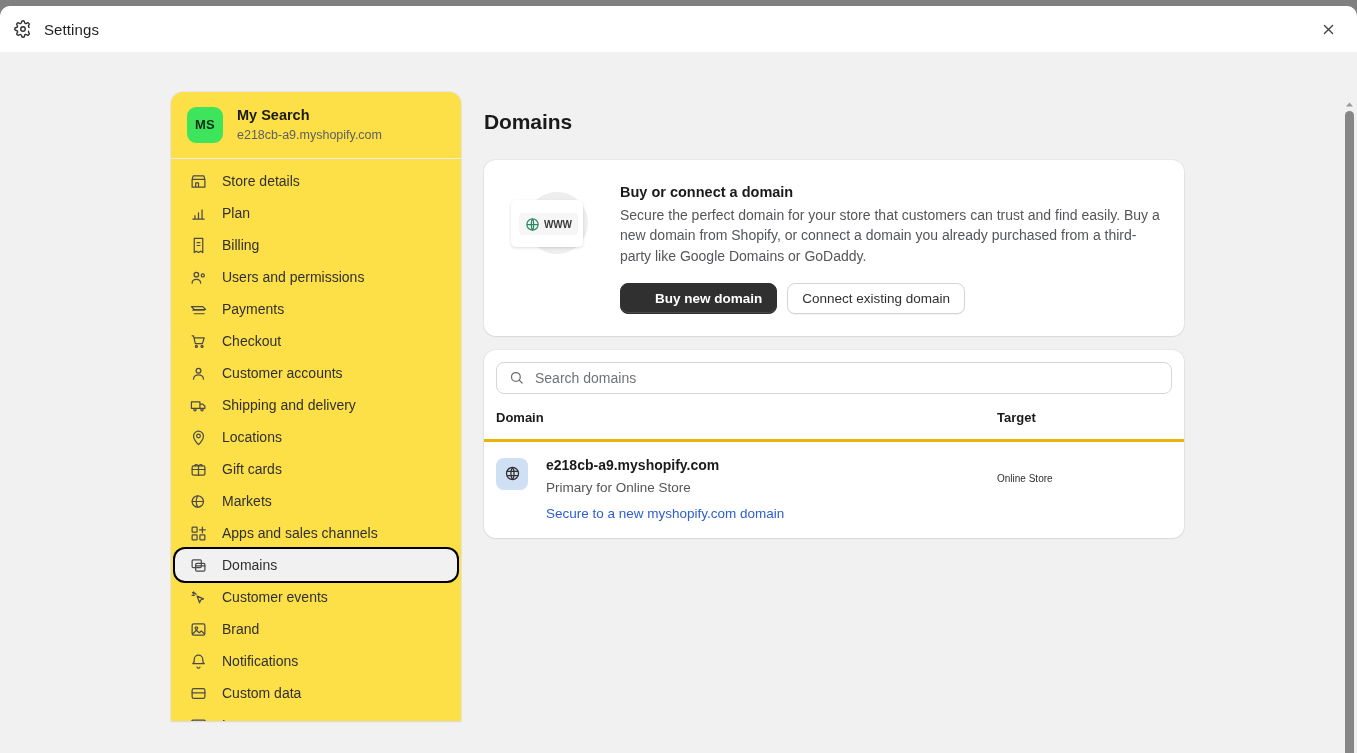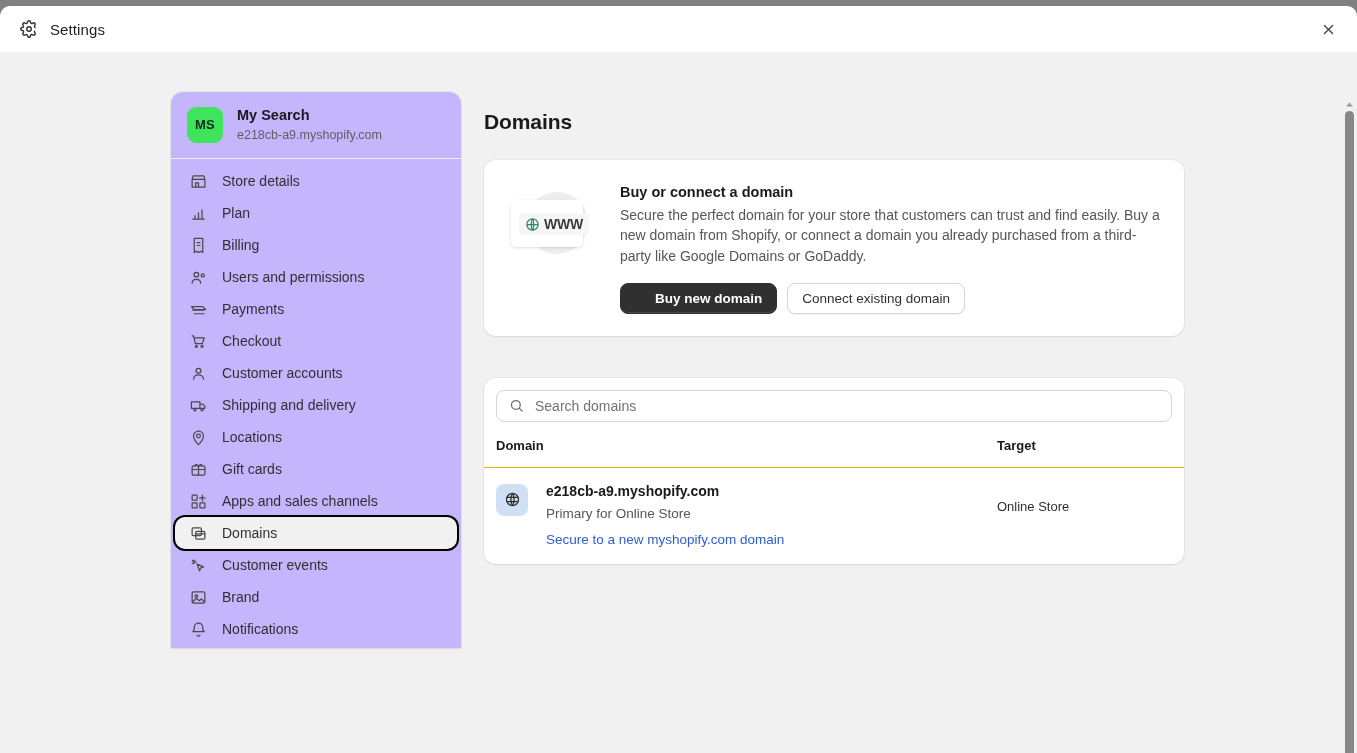--- a/index.html
+++ b/index.html
@@ -27,21 +27,21 @@
     overflow: hidden;
   }
   .titlebar {
     position: relative;
     height: 46px;
     background: #ffffff;
     border-top-left-radius: 10px;
     border-top-right-radius: 10px;
     display: flex;
     align-items: center;
-    padding-left: 20px;
+    padding-left: 14px;
     box-sizing: border-box;
   }
   .titlebar-left {
     display: flex;
     align-items: center;
     gap: 12px;
   }
   .gear-icon { width: 18px; height: 18px; display: block; color: #303030; }
   .title-text {
     font-size: 15px;
@@ -66,25 +66,25 @@
     height: 701px;
     background: #f1f1f1;
   }
 
   
   .sidebar {
     position: absolute;
     left: 171px;
     top: 40px;
     width: 290px;
-    background: #c4b5fd;
+    background: #fde047;
     border-radius: 12px 12px 0 0;
     box-shadow: 0 0 0 1px rgba(0,0,0,0.04), 0 1px 2px rgba(0,0,0,0.07);
     overflow: hidden;
-    height: 556px;
+    height: 629px;
     box-sizing: border-box;
   }
   .store-card {
     display: flex;
     align-items: center;
     gap: 14px;
     padding: 14px 16px 15px 16px;
     border-bottom: 1px solid #ebebeb;
   }
   .store-avatar {
@@ -198,21 +198,21 @@
     height: 22px;
     padding: 0 6px;
     background: #f6f6f6;
     border-radius: 4px;
     display: flex;
     align-items: center;
     gap: 4px;
   }
   .promo-globe { width: 15px; height: 15px; display: block; color: #2f8a64; }
   .promo-www {
-    font-size: 14px;
+    font-size: 10px;
     font-weight: 700;
     color: #3b3b3b;
     letter-spacing: -.2px;
   }
   .promo-body { flex: 1; min-width: 0; }
   .promo-title {
     font-size: 14.5px;
     font-weight: 700;
     color: #1a1a1a;
     margin-bottom: 5px;
@@ -246,21 +246,21 @@
     padding-left: 34px;
   }
   .btn-secondary {
     background: #ffffff;
     color: #303030;
     border: 1px solid #d5d5d5;
     box-shadow: 0 1px 0 rgba(0,0,0,0.05);
   }
 
   
-  .list-card { margin-top: 42px; overflow: hidden; }
+  .list-card { margin-top: 14px; overflow: hidden; }
   .search-wrap { padding: 12px 12px 10px 12px; }
   .search-box {
     display: flex;
     align-items: center;
     gap: 9px;
     height: 32px;
     border: 1px solid #d6d6d6;
     border-radius: 8px;
     padding: 0 12px;
     background: #ffffff;
@@ -275,21 +275,21 @@
     color: #303030;
     width: 100%;
     background: transparent;
   }
   .search-input::placeholder { color: #707377; }
 
   .table-head {
     display: flex;
     align-items: flex-end;
     padding: 6px 20px 14px 12px;
-    border-bottom: 1px solid #eab308;
+    border-bottom: 3px solid #eab308;
   }
   .th {
     font-size: 13px;
     font-weight: 700;
     color: #1a1a1a;
   }
   .th-domain { flex: 1; }
   .th-target { width: 167px; }
 
   .row {
@@ -325,21 +325,21 @@
   .row-link {
     display: inline-block;
     font-size: 13.5px;
     color: #2c5ecf;
     margin-top: 11px;
     text-decoration: none;
     cursor: pointer;
   }
   .row-target {
     width: 167px;
-    font-size: 13px;
+    font-size: 10px;
     color: #303030;
     padding-top: 16px;
   }
 
   
   .scrollbar {
     position: absolute;
     right: 0;
     top: 46px;
     width: 15px;
@@ -486,20 +486,29 @@
                 <rect x="3" y="7" width="18" height="13" rx="2"></rect>
                 <path d="M3 12h18M12 7v13"></path>
                 <path d="M12 7c-2-3-6-2-5 0M12 7c2-3 6-2 5 0"></path>
               </svg>
             </span>
             <span class="nav-label">Gift cards</span>
           </div>
           <div class="nav-item">
             <span class="nav-icon">
               <svg viewBox="0 0 24 24" fill="none" stroke="currentColor" stroke-width="1.75" stroke-linecap="round" stroke-linejoin="round">
+                <circle cx="11" cy="12" r="8"></circle>
+                <path d="M3 12h16M11 4c-3 4-3 12 0 16"></path>
+              </svg>
+            </span>
+            <span class="nav-label">Markets</span>
+          </div>
+          <div class="nav-item">
+            <span class="nav-icon">
+              <svg viewBox="0 0 24 24" fill="none" stroke="currentColor" stroke-width="1.75" stroke-linecap="round" stroke-linejoin="round">
                 <rect x="3" y="3" width="7" height="7" rx="1"></rect>
                 <rect x="3" y="14" width="7" height="7" rx="1"></rect>
                 <rect x="14" y="14" width="7" height="7" rx="1"></rect>
                 <path d="M17.5 3v8M13.5 7h8"></path>
               </svg>
             </span>
             <span class="nav-label">Apps and sales channels</span>
           </div>
           <div class="nav-item selected">
             <span class="nav-icon">

